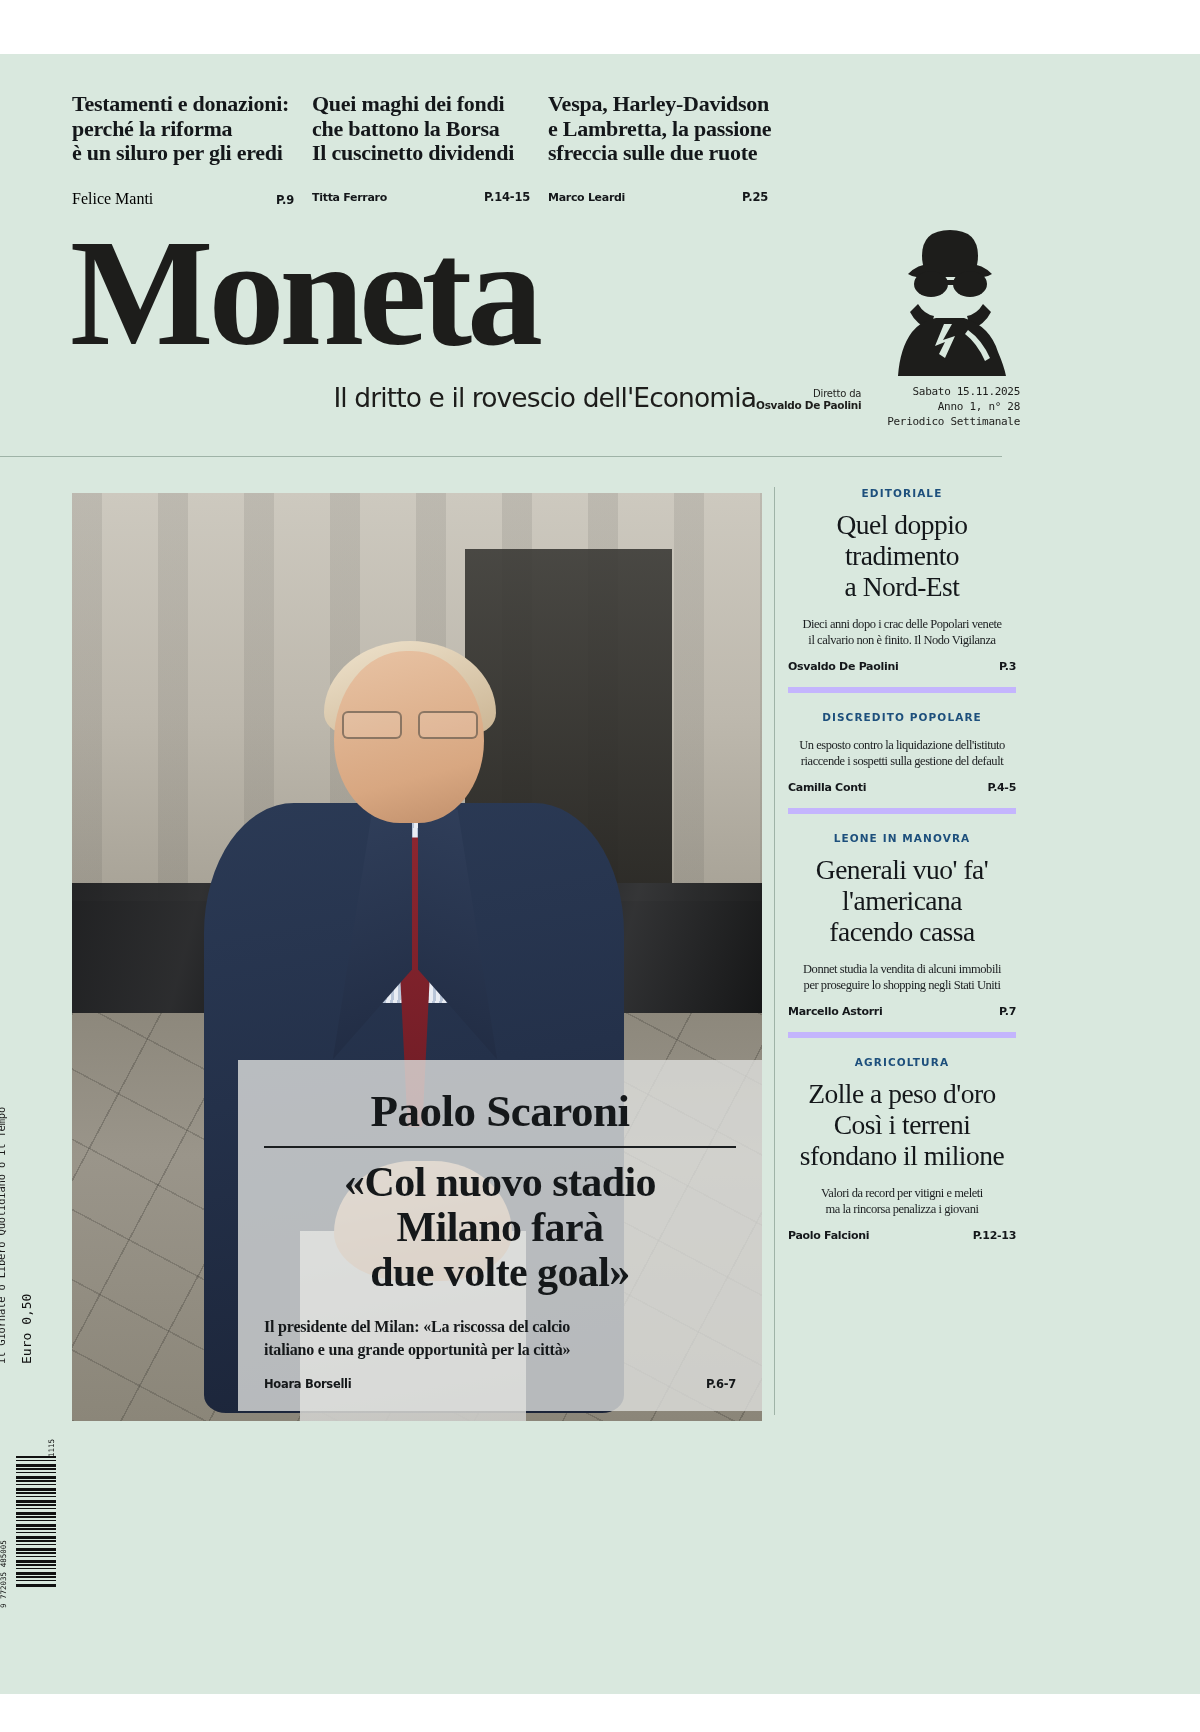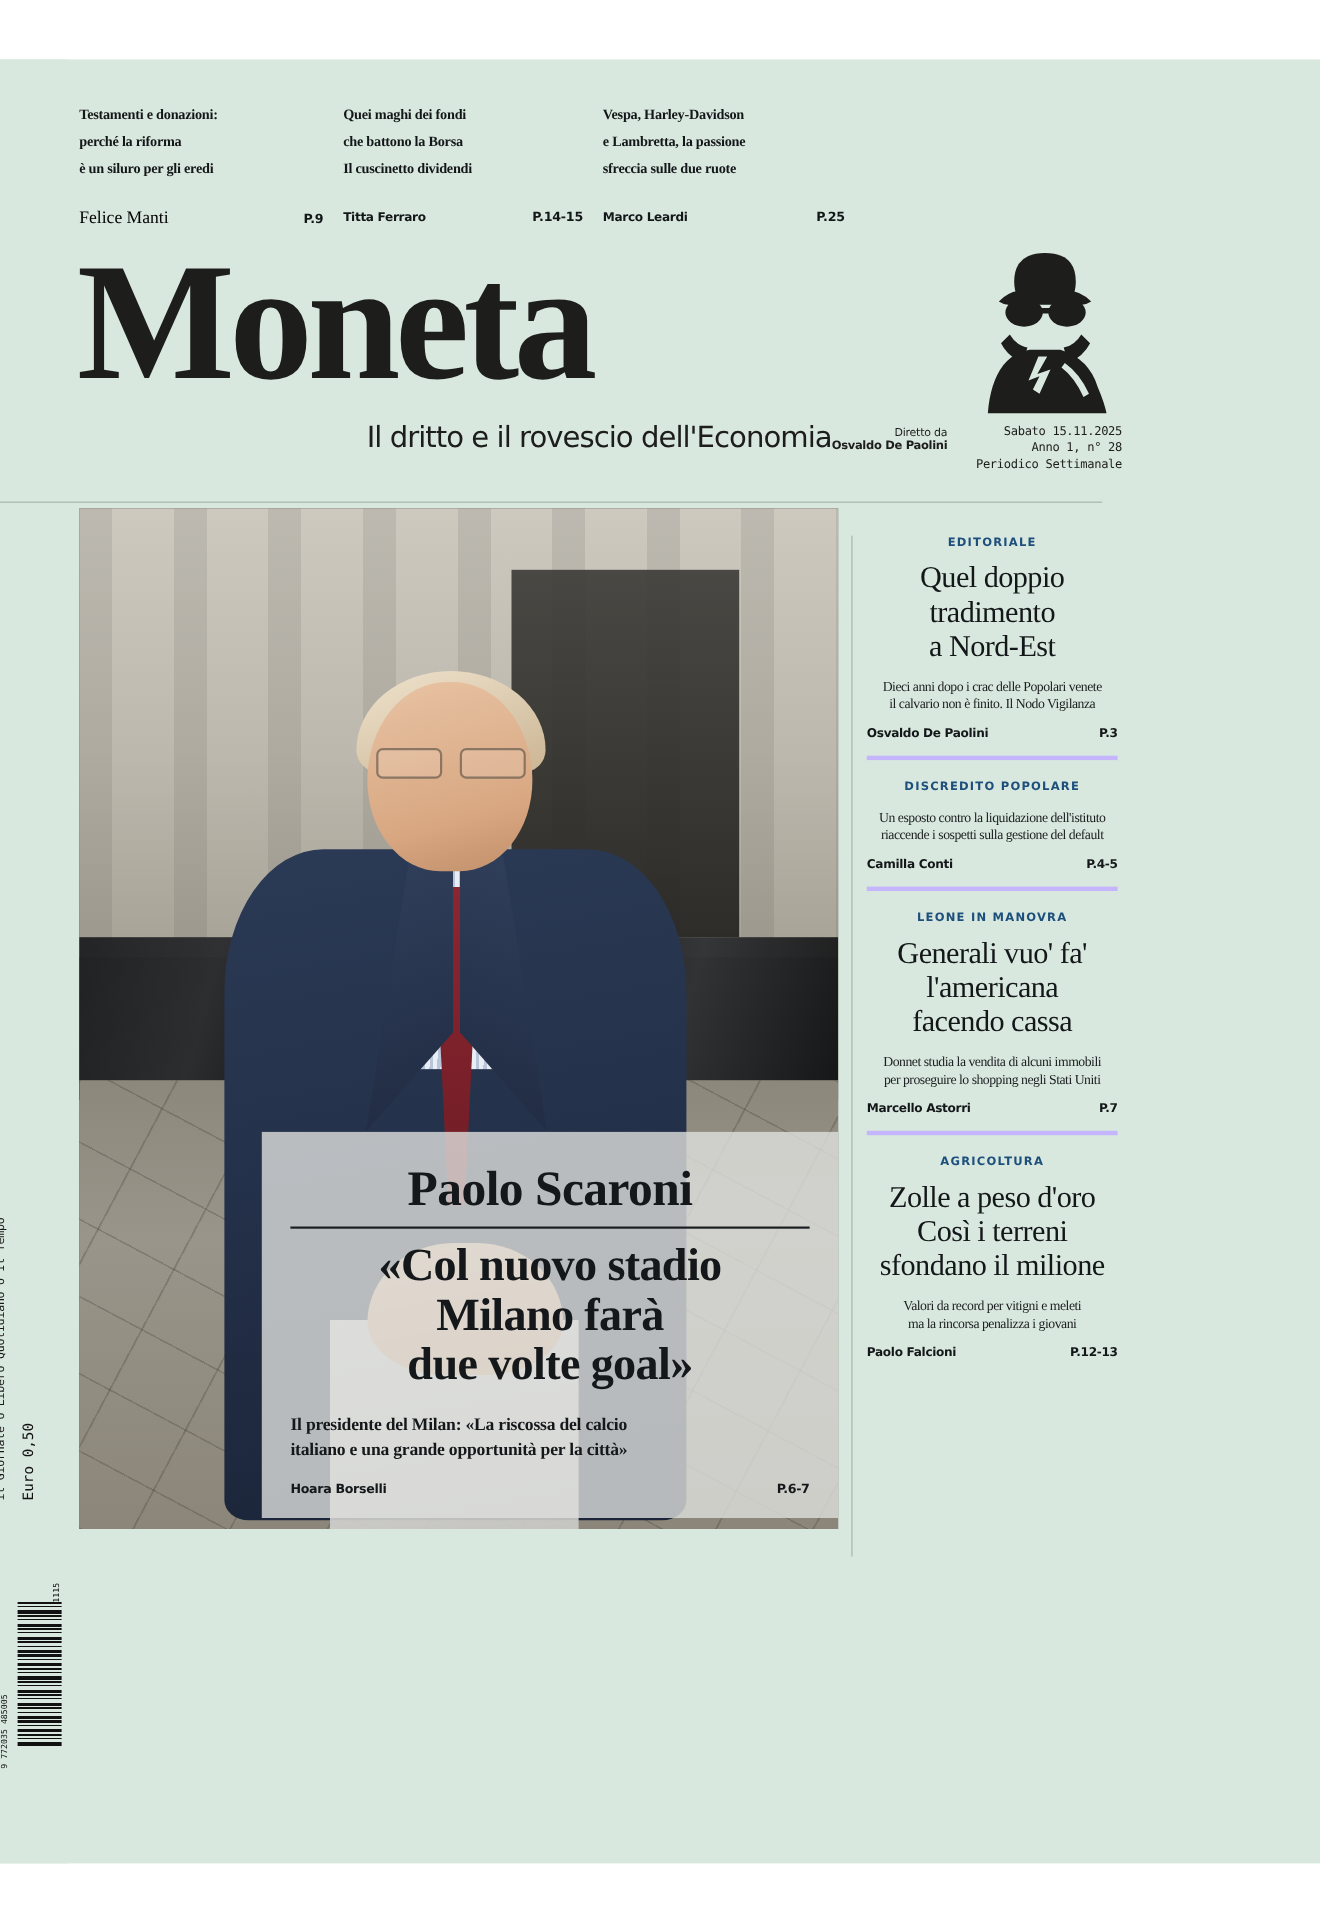--- a/index.html
+++ b/index.html
@@ -114,21 +114,21 @@
   }
   .teaser { position: relative; }
   .teaser:nth-child(1) { width: 240px; }
   .teaser:nth-child(2) { width: 236px; }
   .teaser:nth-child(3) { width: 238px; }
   .teaser:nth-child(4) { width: 230px; }
 
   .teaser-title {
     font-family: "Liberation Serif", serif;
     font-weight: 700;
-    font-size: 13px;
+    font-size: 22px;
     line-height: 24.5px;
     letter-spacing: -0.25px;
     color: #14171a;
   }
   .teaser-foot {
     margin-top: 24px;
     display: flex;
     justify-content: space-between;
     align-items: baseline;
     padding-right: 18px;
@@ -216,21 +216,21 @@
     position: absolute;
     left: 0; top: 456px;
     width: 1002px;
     height: 1px;
     background: #9fb3a7;
   }
 
   
   .photo {
     position: absolute;
-    left: 72px; top: 462px;
+    left: 72px; top: 493px;
     width: 690px; height: 928px;
     overflow: hidden;
     background: #6d6a62;
   }
   .ph-sky {
     position: absolute; left: 0; top: 0; width: 100%; height: 46%;
     background: linear-gradient(to bottom, #c9c5bb 0%, #b7b2a6 45%, #9d9établir 100%);
   }
   .ph-bldg {
     position: absolute; left: 0; top: 0; width: 100%; height: 44%;
@@ -382,21 +382,21 @@
     color: #15181a;
   }
 
   
   .sidebar {
     position: absolute;
     left: 788px; top: 487px;
     width: 228px;
   }
   .sb-item { position: relative; padding-bottom: 14px; text-align: center; }
-  .sb-item + .sb-item { border-top: 4px solid #c4b5fd; padding-top: 18px; }
+  .sb-item + .sb-item { border-top: 6px solid #c4b5fd; padding-top: 18px; }
   .sb-kicker {
     font-family: "DejaVu Sans", sans-serif;
     font-weight: 700;
     font-size: 10.5px;
     letter-spacing: 1.1px;
     color: #1d4f7c;
     margin-bottom: 10px;
   }
   .sb-title {
     font-family: "Liberation Serif", serif;

